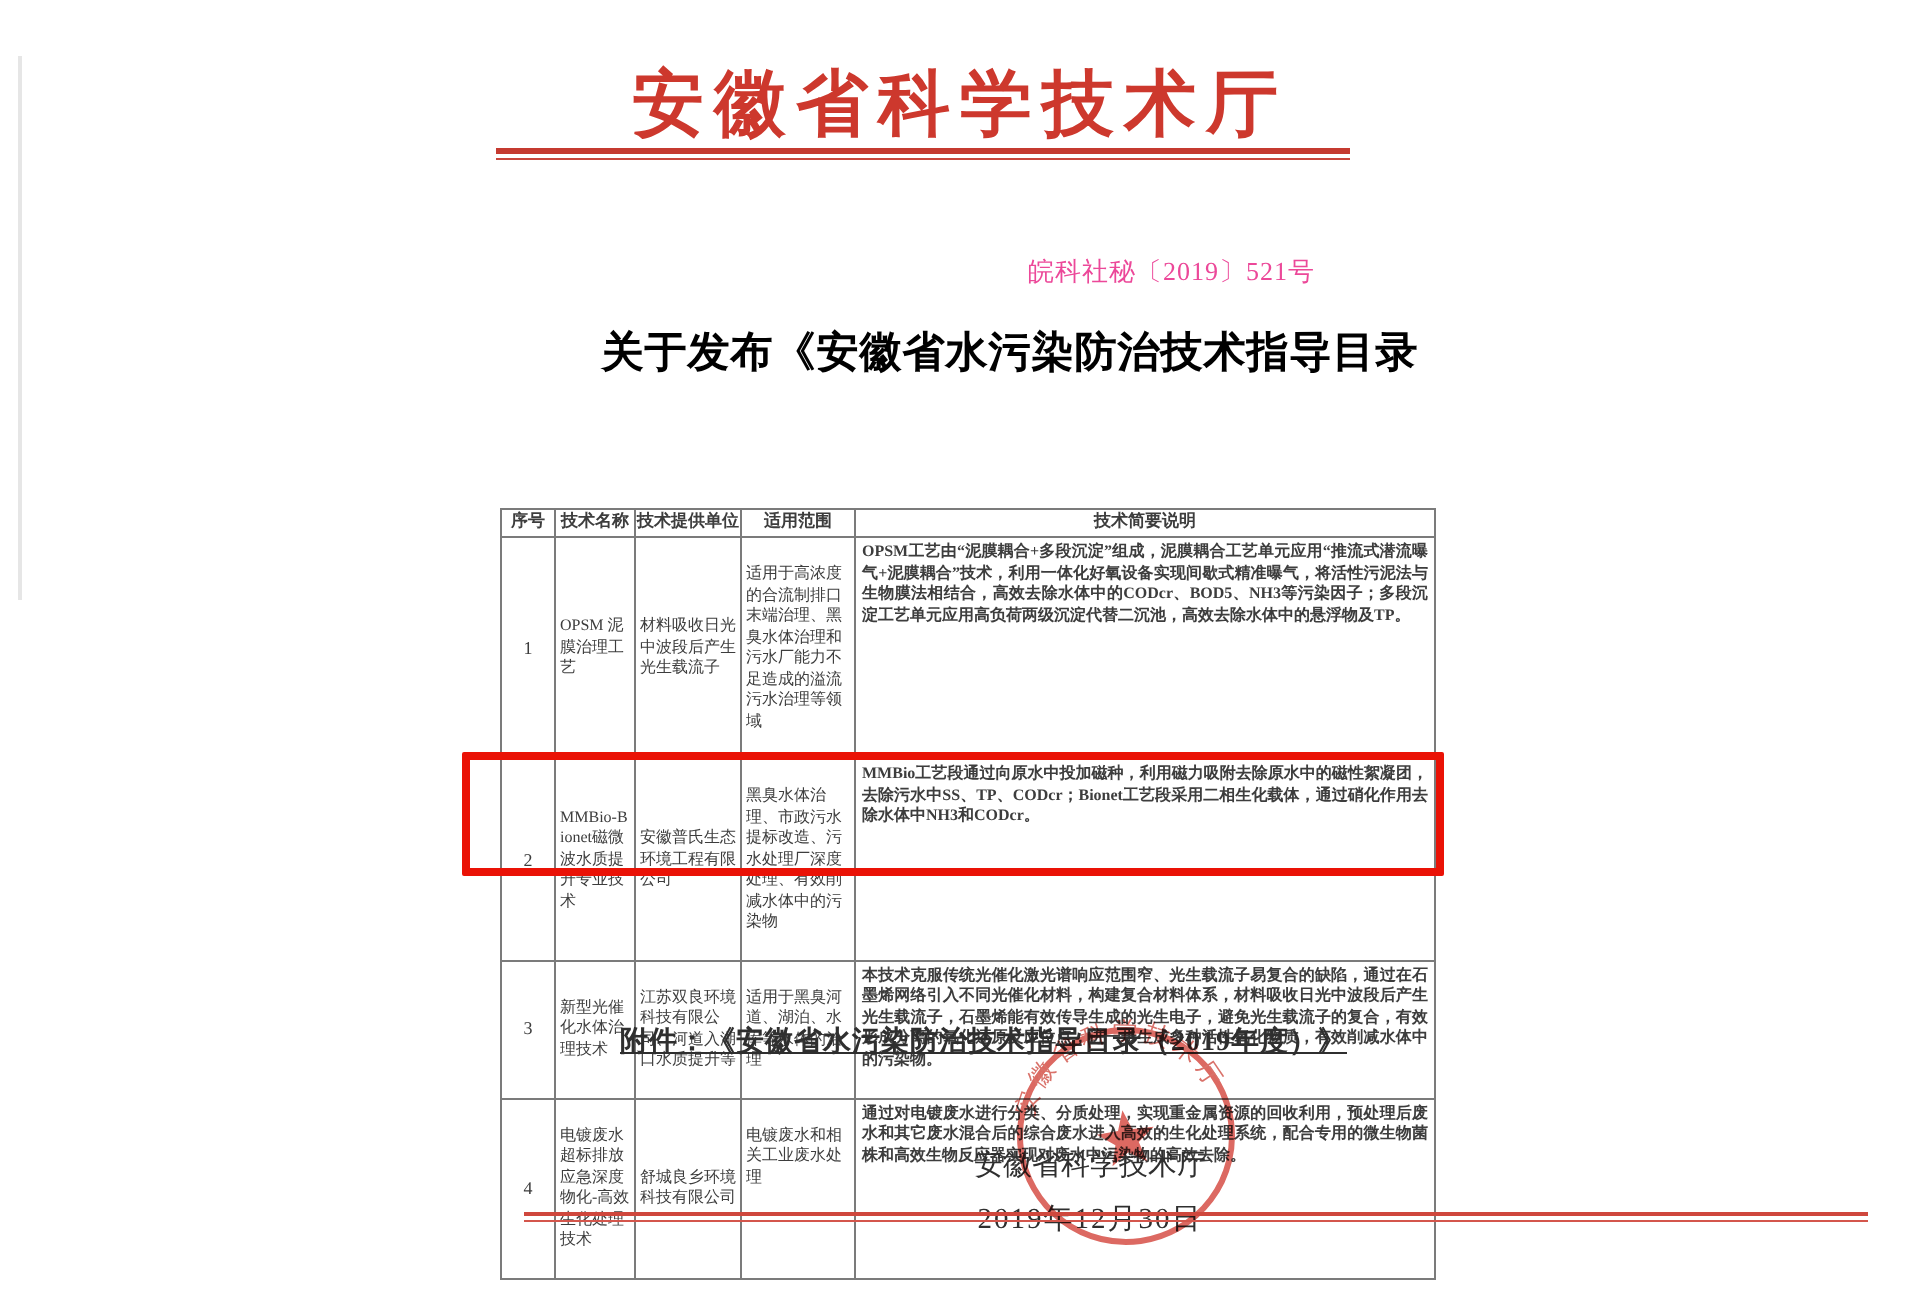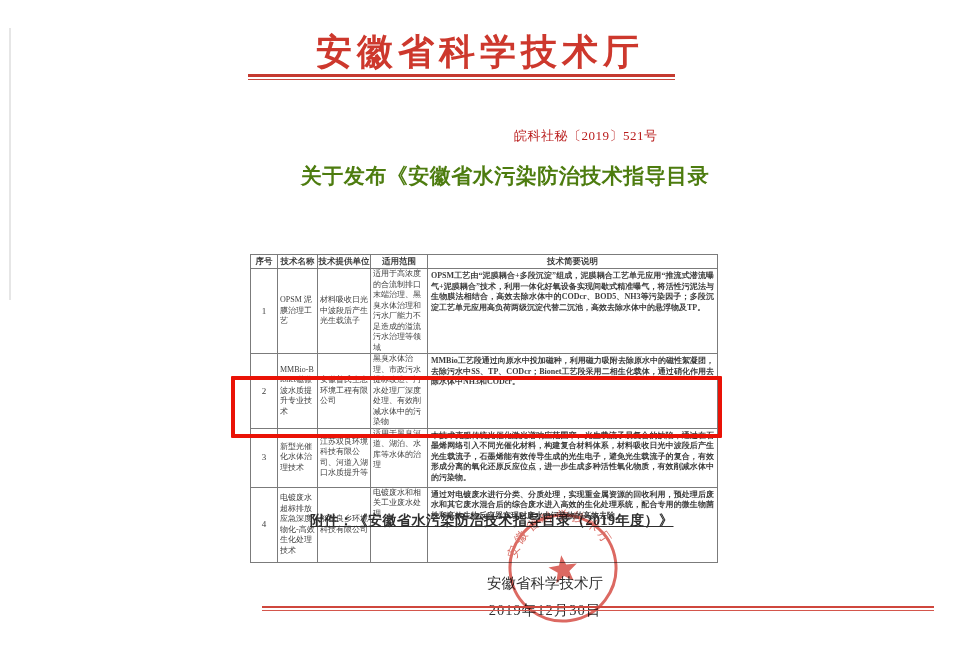--- a/index.html
+++ b/index.html
@@ -9,34 +9,34 @@
     font-family:"Liberation Serif","DejaVu Serif",serif;
     color:#333;
   }
   .page-edge{position:absolute;left:9px;top:28px;width:2px;height:272px;background:#d9d9d9;opacity:.65;}
   .org-header{
     position:absolute;top:28px;left:0;width:960px;text-align:center;
     font-size:36px;font-weight:bold;color:#cd382d;letter-spacing:5px;white-space:nowrap;
   }
   .rule-thick{position:absolute;top:74px;left:248px;width:427px;height:3px;background:#c53a30;}
   .rule-thin{position:absolute;top:79px;left:248px;width:427px;height:1px;background:#c8463c;}
-  .doc-number{position:absolute;top:127px;left:514px;font-size:13px;color:#b91c1c;letter-spacing:.5px;}
+  .doc-number{position:absolute;top:127px;left:514px;font-size:13px;color:#ec4899;letter-spacing:.5px;}
   .doc-title{
     position:absolute;top:162px;left:255px;width:500px;text-align:center;
-    font-size:21px;font-weight:bold;line-height:29px;color:#4d7c0f;letter-spacing:.5px;
+    font-size:21px;font-weight:bold;line-height:29px;color:#000000;letter-spacing:.5px;
   }
   table.doc-table{
     position:absolute;top:254px;left:250px;width:467px;
     border-collapse:collapse;table-layout:fixed;
     font-size:8px;line-height:10.5px;color:#3d3d3d;
   }
   .doc-table th,.doc-table td{
-    border:1px solid #7b7b7b;padding:0 2px;overflow:hidden;word-break:break-all;
+    border:1px solid #7b7b7b;padding:13px 2px;overflow:hidden;word-break:break-all;
   }
-  .doc-table th{font-weight:600;font-size:8.5px;text-align:center;padding:1px 0;}
+  .doc-table th{font-weight:600;font-size:8.5px;text-align:center;padding:1px 0;font-family:Liberation Mono, monospace;}
   tr.hrow{height:14px;} tr.r1{height:62px;} tr.r2{height:48px;} tr.r3{height:59px;} tr.r4{height:75px;}
   td.c-no{text-align:center;vertical-align:middle;font-size:9px;}
   td.c-name,td.c-provider{vertical-align:middle;}
   td.c-scope{vertical-align:top;}
   td.c-summary{vertical-align:top;text-align:justify;padding:2px 3px;font-weight:bold;}
   .highlight-box{
     position:absolute;left:231px;top:376px;width:491px;height:62px;
     border:4px solid #ea1206;box-sizing:border-box;border-radius:1px;
   }
   .attachment{position:absolute;top:512px;left:310px;font-size:14px;font-weight:600;color:#2f2f2f;letter-spacing:.5px;text-decoration:underline;}

